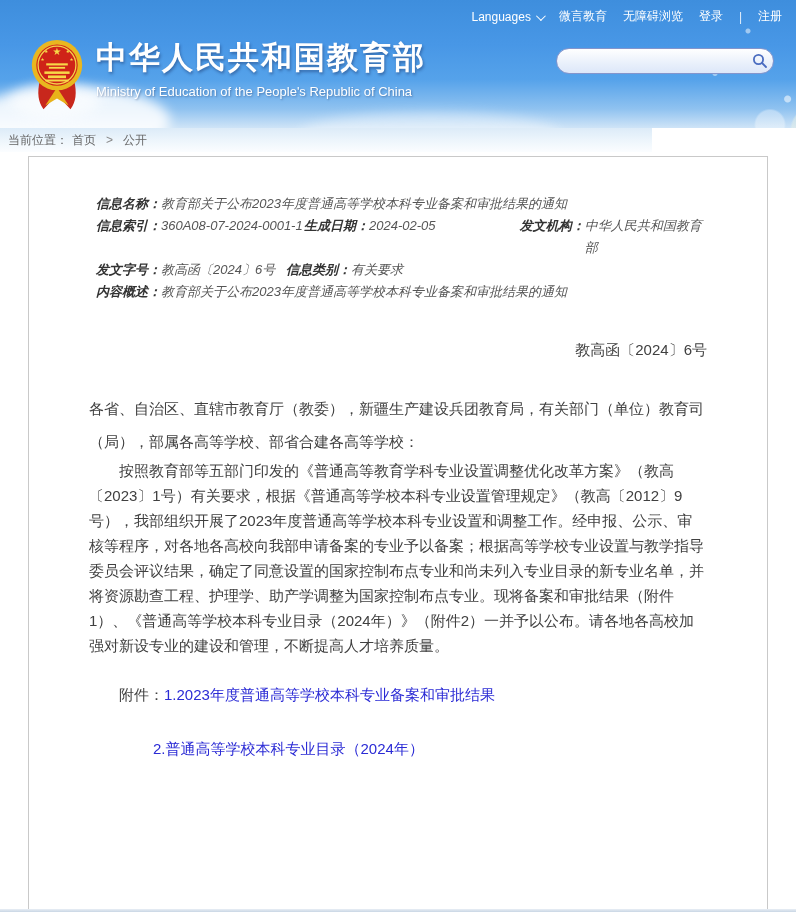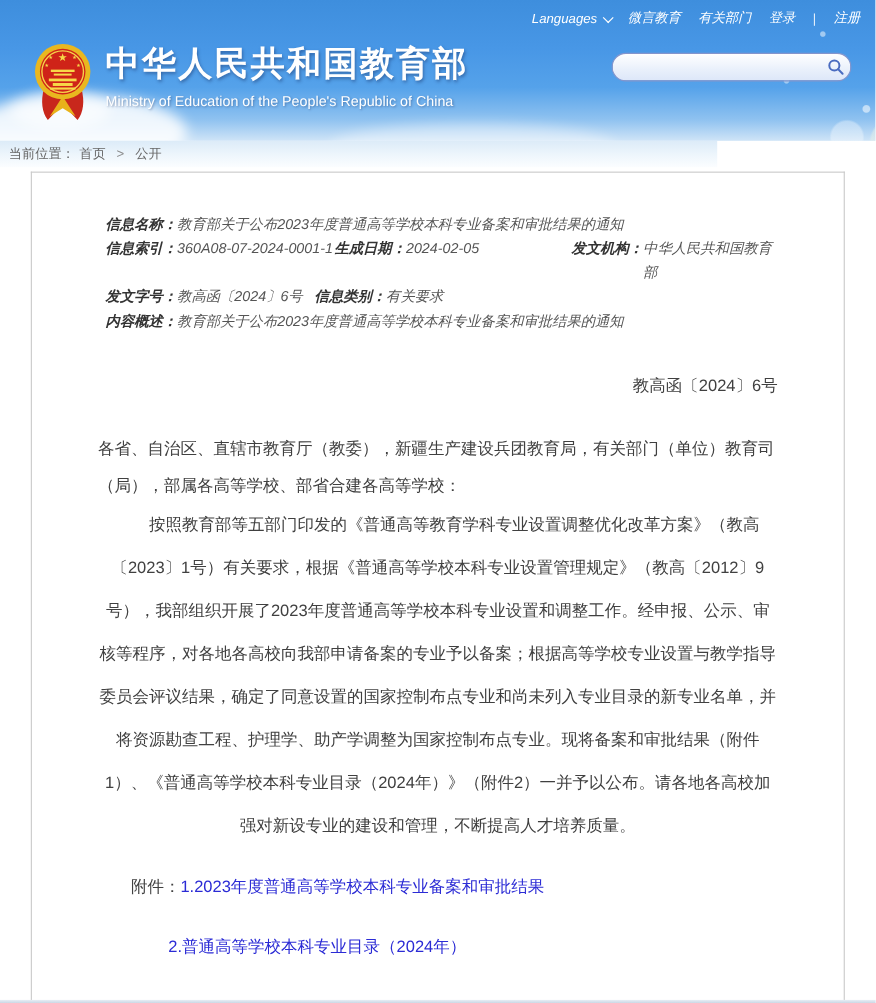--- a/index.html
+++ b/index.html
@@ -21,21 +21,21 @@
       radial-gradient(circle at 60% 30%, rgba(255,255,255,.5) 0 2px, transparent 3px),
       radial-gradient(circle at 45% 55%, rgba(255,255,255,.45) 0 2px, transparent 3px),
       radial-gradient(circle at 85% 40%, rgba(255,255,255,.5) 0 2px, transparent 3px),
       radial-gradient(circle at 70% 85%, rgba(255,255,255,.35) 0 14px, transparent 16px),
       radial-gradient(circle at 90% 88%, rgba(230,240,230,.5) 0 22px, transparent 24px);
   }
   .topnav{
     position:absolute; top:8px; right:14px; display:flex; align-items:center; gap:16px;
     font-size:12px; color:#fff; z-index:3;
   }
-  .topnav a{ color:#fff; text-decoration:none; cursor:pointer;font-style:italic; }
+  .topnav a{ color:#fff; text-decoration:none; cursor:pointer; }
   .chevron{ display:inline-block; width:7px; height:7px; border-right:1px solid #fff;
     border-bottom:1px solid #fff; transform:rotate(45deg) translateY(-2px); margin-left:5px; }
   .pipe{ color:#fff; opacity:.85; }
   .brand{ position:absolute; left:30px; top:34px; display:flex; align-items:flex-start; z-index:2; }
   .brand-text{ margin-left:12px; margin-top:6px; }
   .brand-cn{ font-size:31px; font-weight:bold; color:#fff; letter-spacing:2px;
     text-shadow:1px 2px 3px rgba(20,40,90,.45); line-height:1.15; }
   .brand-en{ font-size:13px; color:#fff; margin-top:8px; text-shadow:1px 1px 2px rgba(20,40,90,.4); }
   .searchbox{
     position:absolute; right:22px; top:48px; width:218px; height:26px; z-index:3;
@@ -68,42 +68,42 @@
   .meta .val{ color:#555; }
   .v-index{ width:152px; word-break:break-all; }
   .v-date{ width:160px; }
   .v-docnum{ width:125px; }
   .meta-row + .meta-row{ margin-top:0; }
   
   .article{ margin-top:38px; color:#404040; font-size:15px; }
   .doc-title{ text-align:center; font-size:18px; font-weight:bold; color:#404040; line-height:30px; }
   .doc-number{ text-align:right; margin-top:28px; font-size:15px; color:#404040; }
   .salutation{ margin-top:32px; line-height:33px; }
-  .body-par{ margin-top:0; line-height:39px; text-indent:2em;text-align:center; }
+  .body-par{ margin-top:0; line-height:25px; text-indent:2em; }
   .attachments{ margin-top:20px; line-height:33px; }
   .att-line1{ text-indent:2em; }
   .att-line2{ margin-top:21px; padding-left:64px; }
   .attachments a{ color:#2b2bd5; text-decoration:none; cursor:pointer; }
   
   .footer-line{ position:absolute; left:0; bottom:0; width:796px; height:3px;
     background:linear-gradient(180deg,#e8eef5,#c9d6e4); }
 </style>
 </head>
 <body>
 
 <div class="site-header">
   <div class="cloud c1"></div>
   <div class="cloud c2"></div>
   <div class="cloud c3"></div>
   <div class="dandelion"></div>
 
   <div class="topnav">
     <a><span>Languages</span><span class="chevron"></span></a>
     <a>微言教育</a>
-    <a>有关部门</a>
+    <a>无障碍浏览</a>
     <a>登录</a>
     <span class="pipe">|</span>
     <a>注册</a>
   </div>
 
   <div class="brand">
     <svg width="54" height="82" viewBox="0 0 60 88">
       <path d="M11 50 Q6 70 15 82 L30 66 L45 82 Q54 70 49 50 Z" fill="#c8271c"></path>
       <path d="M30 58 L17 78 L30 70 L43 78 Z" fill="#e8b21a"></path>
       <circle cx="30" cy="33" r="28" fill="#e9b71f"></circle>

